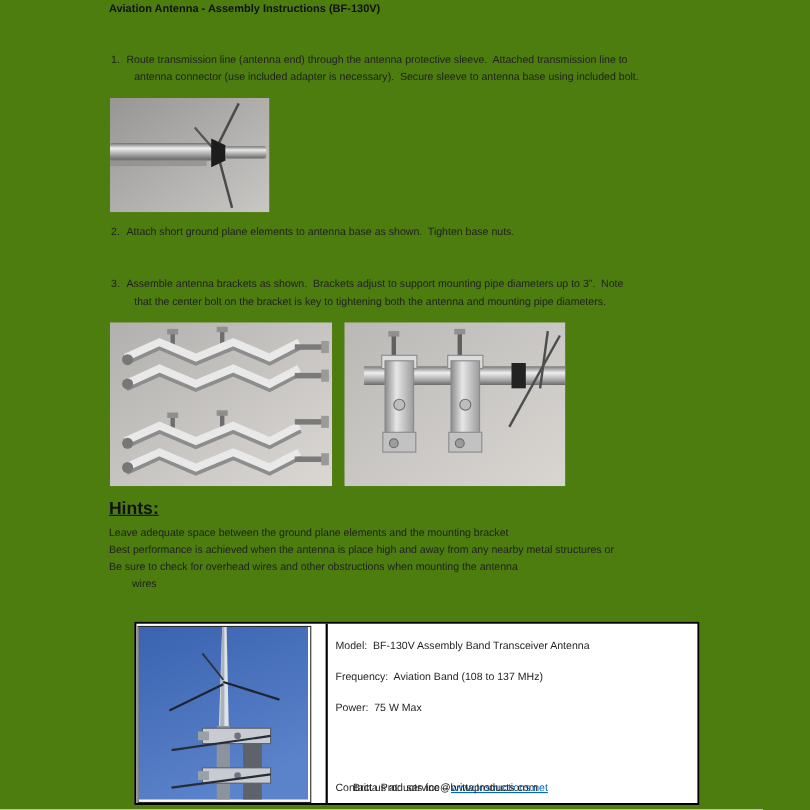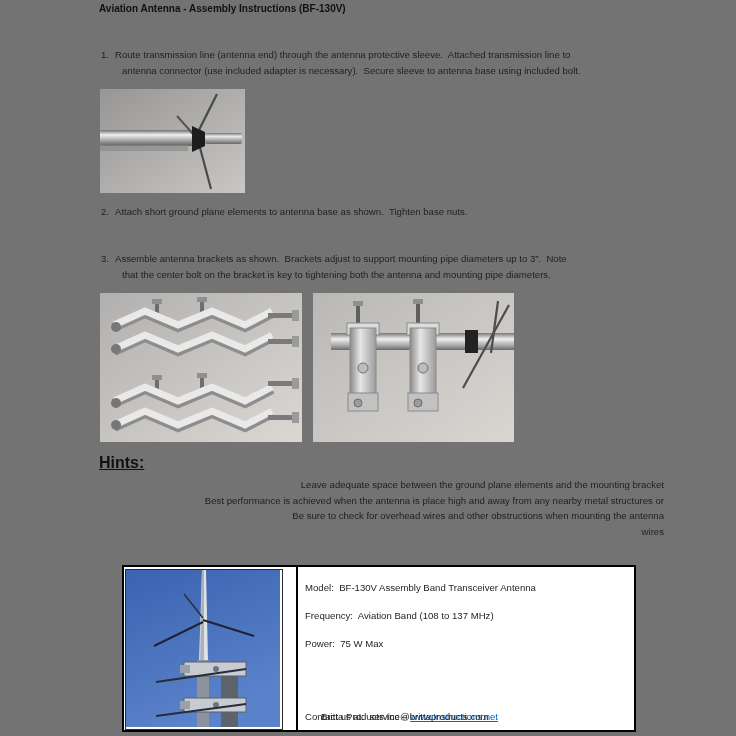--- a/index.html
+++ b/index.html
@@ -1,34 +1,34 @@
 <!DOCTYPE html>
 <html><head>
 <meta charset="utf-8">
 <style>
   html,body{margin:0;padding:0;background:#fff;}
   .page{
-    position:relative;width:736px;height:736px;background:#737373;overflow:hidden;
+    position:relative;width:736px;height:736px;background:#4d7c0f;overflow:hidden;
     font-family:"Liberation Sans","DejaVu Sans",sans-serif;color:#1f1f1f;
   }
   .title{
     position:absolute;left:99px;top:3px;margin:0;
     font-size:10px;font-weight:bold;color:#111;
   }
   .step{position:absolute;left:101px;font-size:9.6px;line-height:15.5px;}
   .step .num{position:absolute;left:0;top:0;}
   .step .step-text{
     white-space:pre-wrap;padding-left:21px;text-indent:-7px;width:560px;
   }
   .hints-heading{
     position:absolute;left:99px;top:454px;font-size:16px;font-weight:bold;
     text-decoration:underline;color:#111;
   }
   .hints{position:absolute;left:99px;top:477px;width:565px;font-size:9.6px;line-height:15.5px;}
-  .hints .hint-line{white-space:pre-wrap;text-align:right;}
+  .hints .hint-line{white-space:pre-wrap;}
   .hints .indent{padding-left:21px;}
   .figure{position:absolute;display:block;}
   .figure svg{display:block;}
   .product-box{
     position:absolute;left:122px;top:565px;width:514px;height:167px;
     border:2px solid #000;box-sizing:border-box;background:#fff;
   }
   .product-box .divider{
     position:absolute;left:172px;top:0;bottom:0;width:2px;background:#000;
   }

